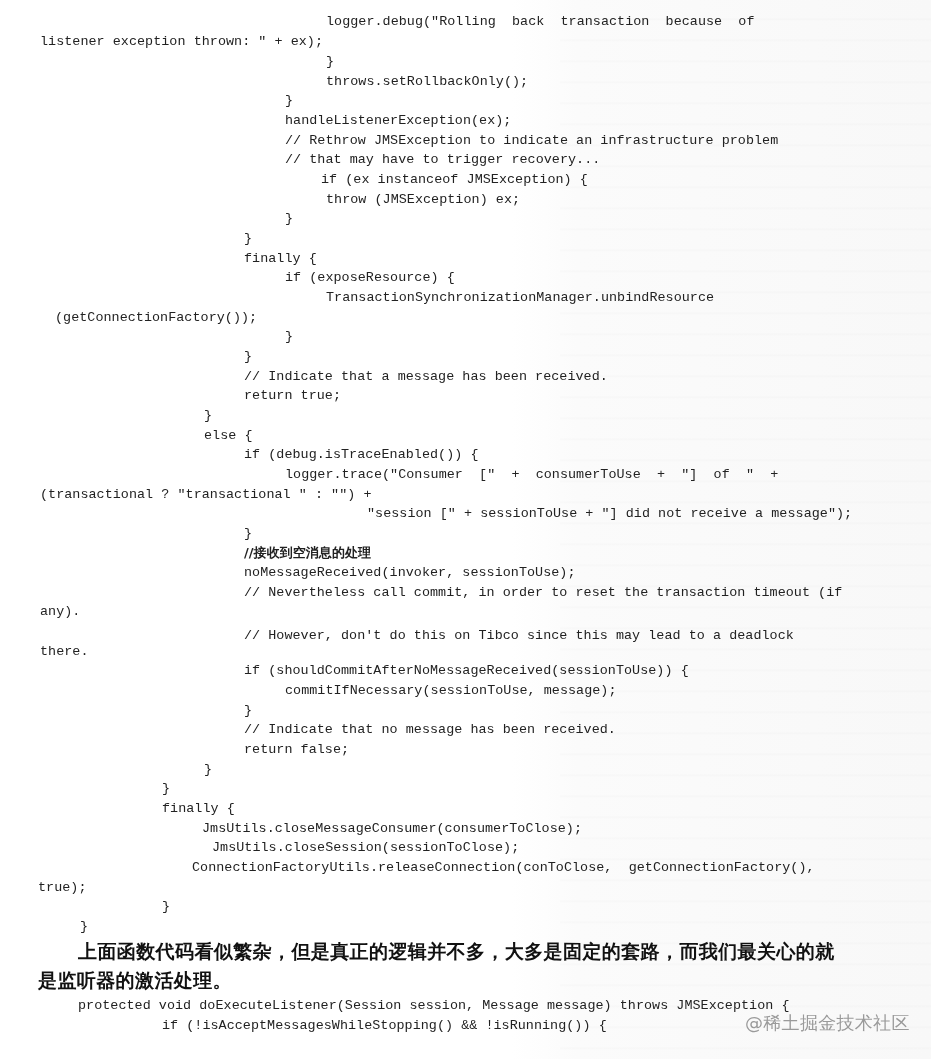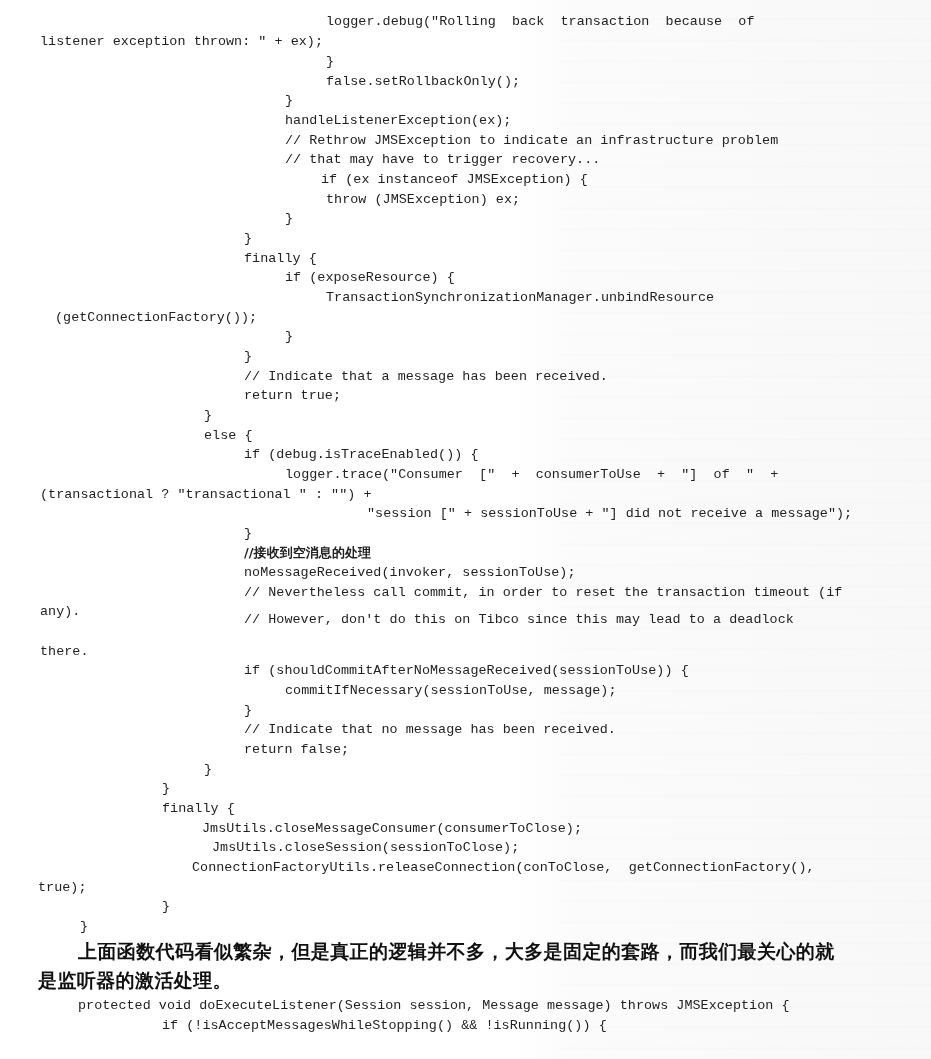--- a/index.html
+++ b/index.html
@@ -65,21 +65,21 @@
   </style>
 </head>
 <body>
 
 <div class="page">
   <div class="bleed"></div>
   <div id="code1">
       <div class="code-line" style="left: 326px; top: 14px;">logger.debug("Rolling  back  transaction  because  of</div>
       <div class="code-line" style="left: 40px; top: 34px;">listener exception thrown: " + ex);</div>
       <div class="code-line" style="left: 326px; top: 54px;">}</div>
-      <div class="code-line" style="left: 326px; top: 74px;">false.setRollbackOnly();</div>
+      <div class="code-line" style="left: 326px; top: 74px;">throws.setRollbackOnly();</div>
       <div class="code-line" style="left: 285px; top: 93px;">}</div>
       <div class="code-line" style="left: 285px; top: 113px;">handleListenerException(ex);</div>
       <div class="code-line" style="left: 285px; top: 133px;">// Rethrow JMSException to indicate an infrastructure problem</div>
       <div class="code-line" style="left: 285px; top: 152px;">// that may have to trigger recovery...</div>
       <div class="code-line" style="left: 285px; top: 172px; margin-left: 36px;">if (ex instanceof JMSException) {</div>
       <div class="code-line" style="left: 326px; top: 192px;">throw (JMSException) ex;</div>
       <div class="code-line" style="left: 285px; top: 211px;">}</div>
       <div class="code-line" style="left: 244px; top: 231px;">}</div>
       <div class="code-line" style="left: 244px; top: 251px;">finally {</div>
       <div class="code-line" style="left: 285px; top: 270px;">if (exposeResource) {</div>
@@ -93,21 +93,21 @@
       <div class="code-line" style="left: 204px; top: 428px;">else {</div>
       <div class="code-line" style="left: 244px; top: 447px;">if (debug.isTraceEnabled()) {</div>
       <div class="code-line" style="left: 285px; top: 467px;">logger.trace("Consumer  ["  +  consumerToUse  +  "]  of  "  +</div>
       <div class="code-line" style="left: 40px; top: 487px;">(transactional ? "transactional " : "") +</div>
       <div class="code-line" style="left: 367px; top: 506px;">"session [" + sessionToUse + "] did not receive a message");</div>
       <div class="code-line" style="left: 244px; top: 526px;">}</div>
       <div class="code-line zh" style="left: 244px; top: 545px; text-align: center;">//接收到空消息的处理</div>
       <div class="code-line" style="left: 244px; top: 565px;">noMessageReceived(invoker, sessionToUse);</div>
       <div class="code-line" style="left: 244px; top: 585px;">// Nevertheless call commit, in order to reset the transaction timeout (if</div>
       <div class="code-line" style="left: 40px; top: 604px;">any).</div>
-      <div class="code-line" style="left: 244px; top: 612px;">// However, don't do this on Tibco since this may lead to a deadlock</div>
+      <div class="code-line" style="left: 244px; top: 628px;">// However, don't do this on Tibco since this may lead to a deadlock</div>
       <div class="code-line" style="left: 40px; top: 644px;">there.</div>
       <div class="code-line" style="left: 244px; top: 663px;">if (shouldCommitAfterNoMessageReceived(sessionToUse)) {</div>
       <div class="code-line" style="left: 285px; top: 683px;">commitIfNecessary(sessionToUse, message);</div>
       <div class="code-line" style="left: 244px; top: 703px;">}</div>
       <div class="code-line" style="left: 244px; top: 722px;">// Indicate that no message has been received.</div>
       <div class="code-line" style="left: 244px; top: 742px;">return false;</div>
       <div class="code-line" style="left: 204px; top: 762px;">}</div>
       <div class="code-line" style="left: 162px; top: 781px;">}</div>
       <div class="code-line" style="left: 162px; top: 801px;">finally {</div>
       <div class="code-line" style="left: 202px; top: 821px;">JmsUtils.closeMessageConsumer(consumerToClose);</div>
@@ -118,13 +118,14 @@
       <div class="code-line" style="left: 80px; top: 919px;">}</div>
     </div>
   <div id="para">
       <div class="para-line" style="left: 78px; top: 940px;">上面函数代码看似繁杂，但是真正的逻辑并不多，大多是固定的套路，而我们最关心的就</div>
       <div class="para-line" style="left: 38px; top: 969px;">是监听器的激活处理。</div>
     </div>
   <div id="code2">
       <div class="code-line" style="left: 78px; top: 998px;">protected void doExecuteListener(Session session, Message message) throws JMSException {</div>
       <div class="code-line" style="left: 162px; top: 1018px;">if (!isAcceptMessagesWhileStopping() &amp;&amp; !isRunning()) {</div>
     </div>
+  <div class="watermark">@稀土掘金技术社区</div>
 </div>
 
 </body></html>

